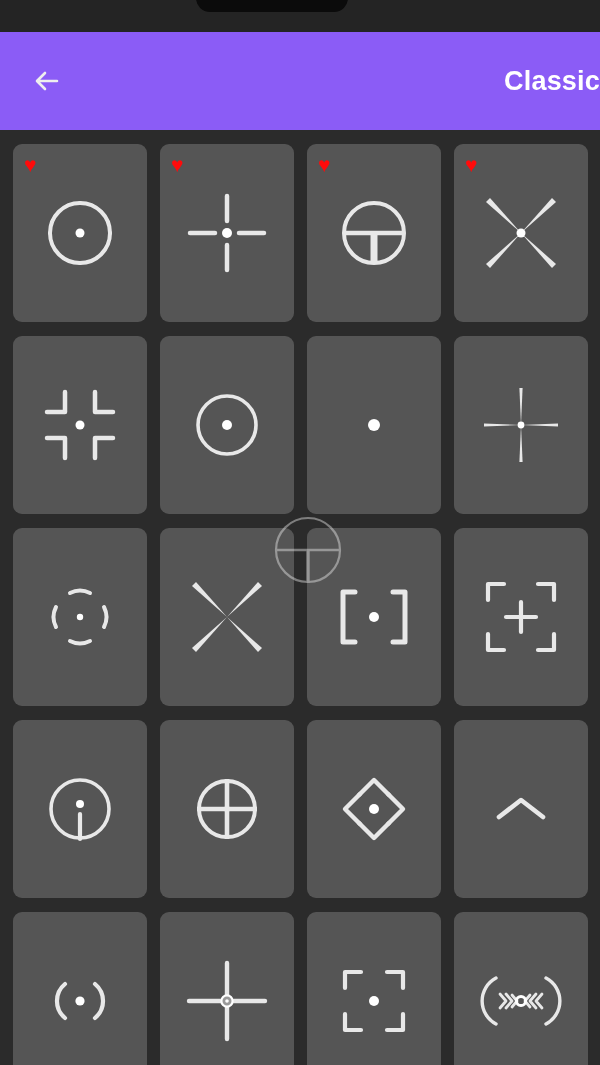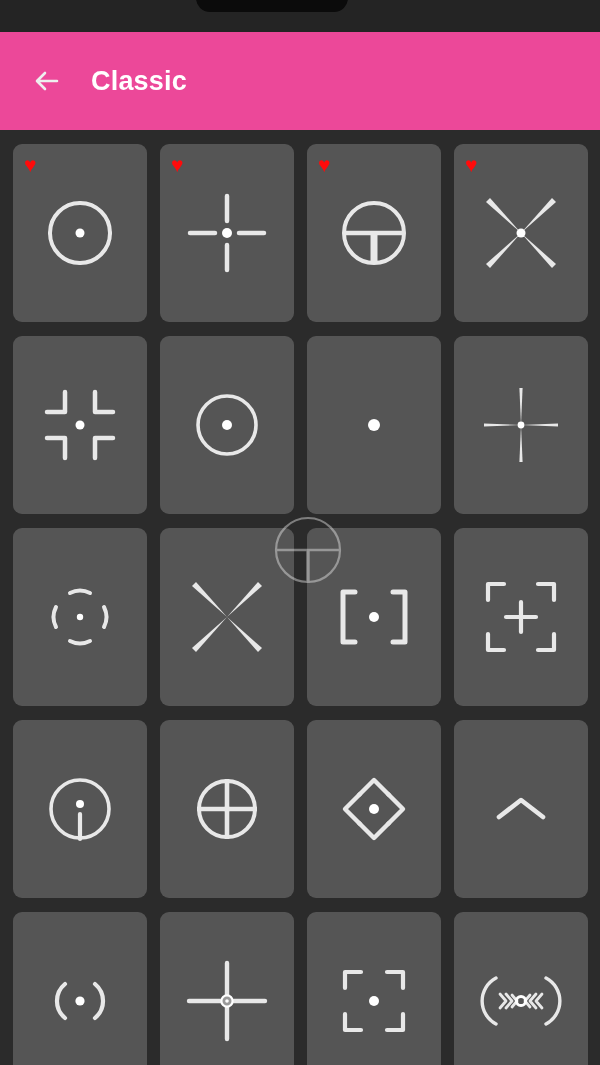--- a/index.html
+++ b/index.html
@@ -21,22 +21,22 @@
     position: absolute; left: 196px; top: -18px;
     width: 152px; height: 30px;
     background: #0b0b0b;
     border-radius: 0 0 14px 14px;
   }
 
   
   .header {
     position: absolute; left: 0; top: 32px;
     width: 600px; height: 98px;
-    background: #ec4899;
-    display: flex; align-items: center;
+    background: #8b5cf6;
+    display: flex; align-items: center; justify-content: space-between;
   }
   .back-btn {
     width: 56px; height: 56px;
     margin-left: 19px;
     display: flex; align-items: center; justify-content: center;
     cursor: pointer;
   }
   .back-btn svg { display: block; }
   .header-title {
     margin-left: 16px;

